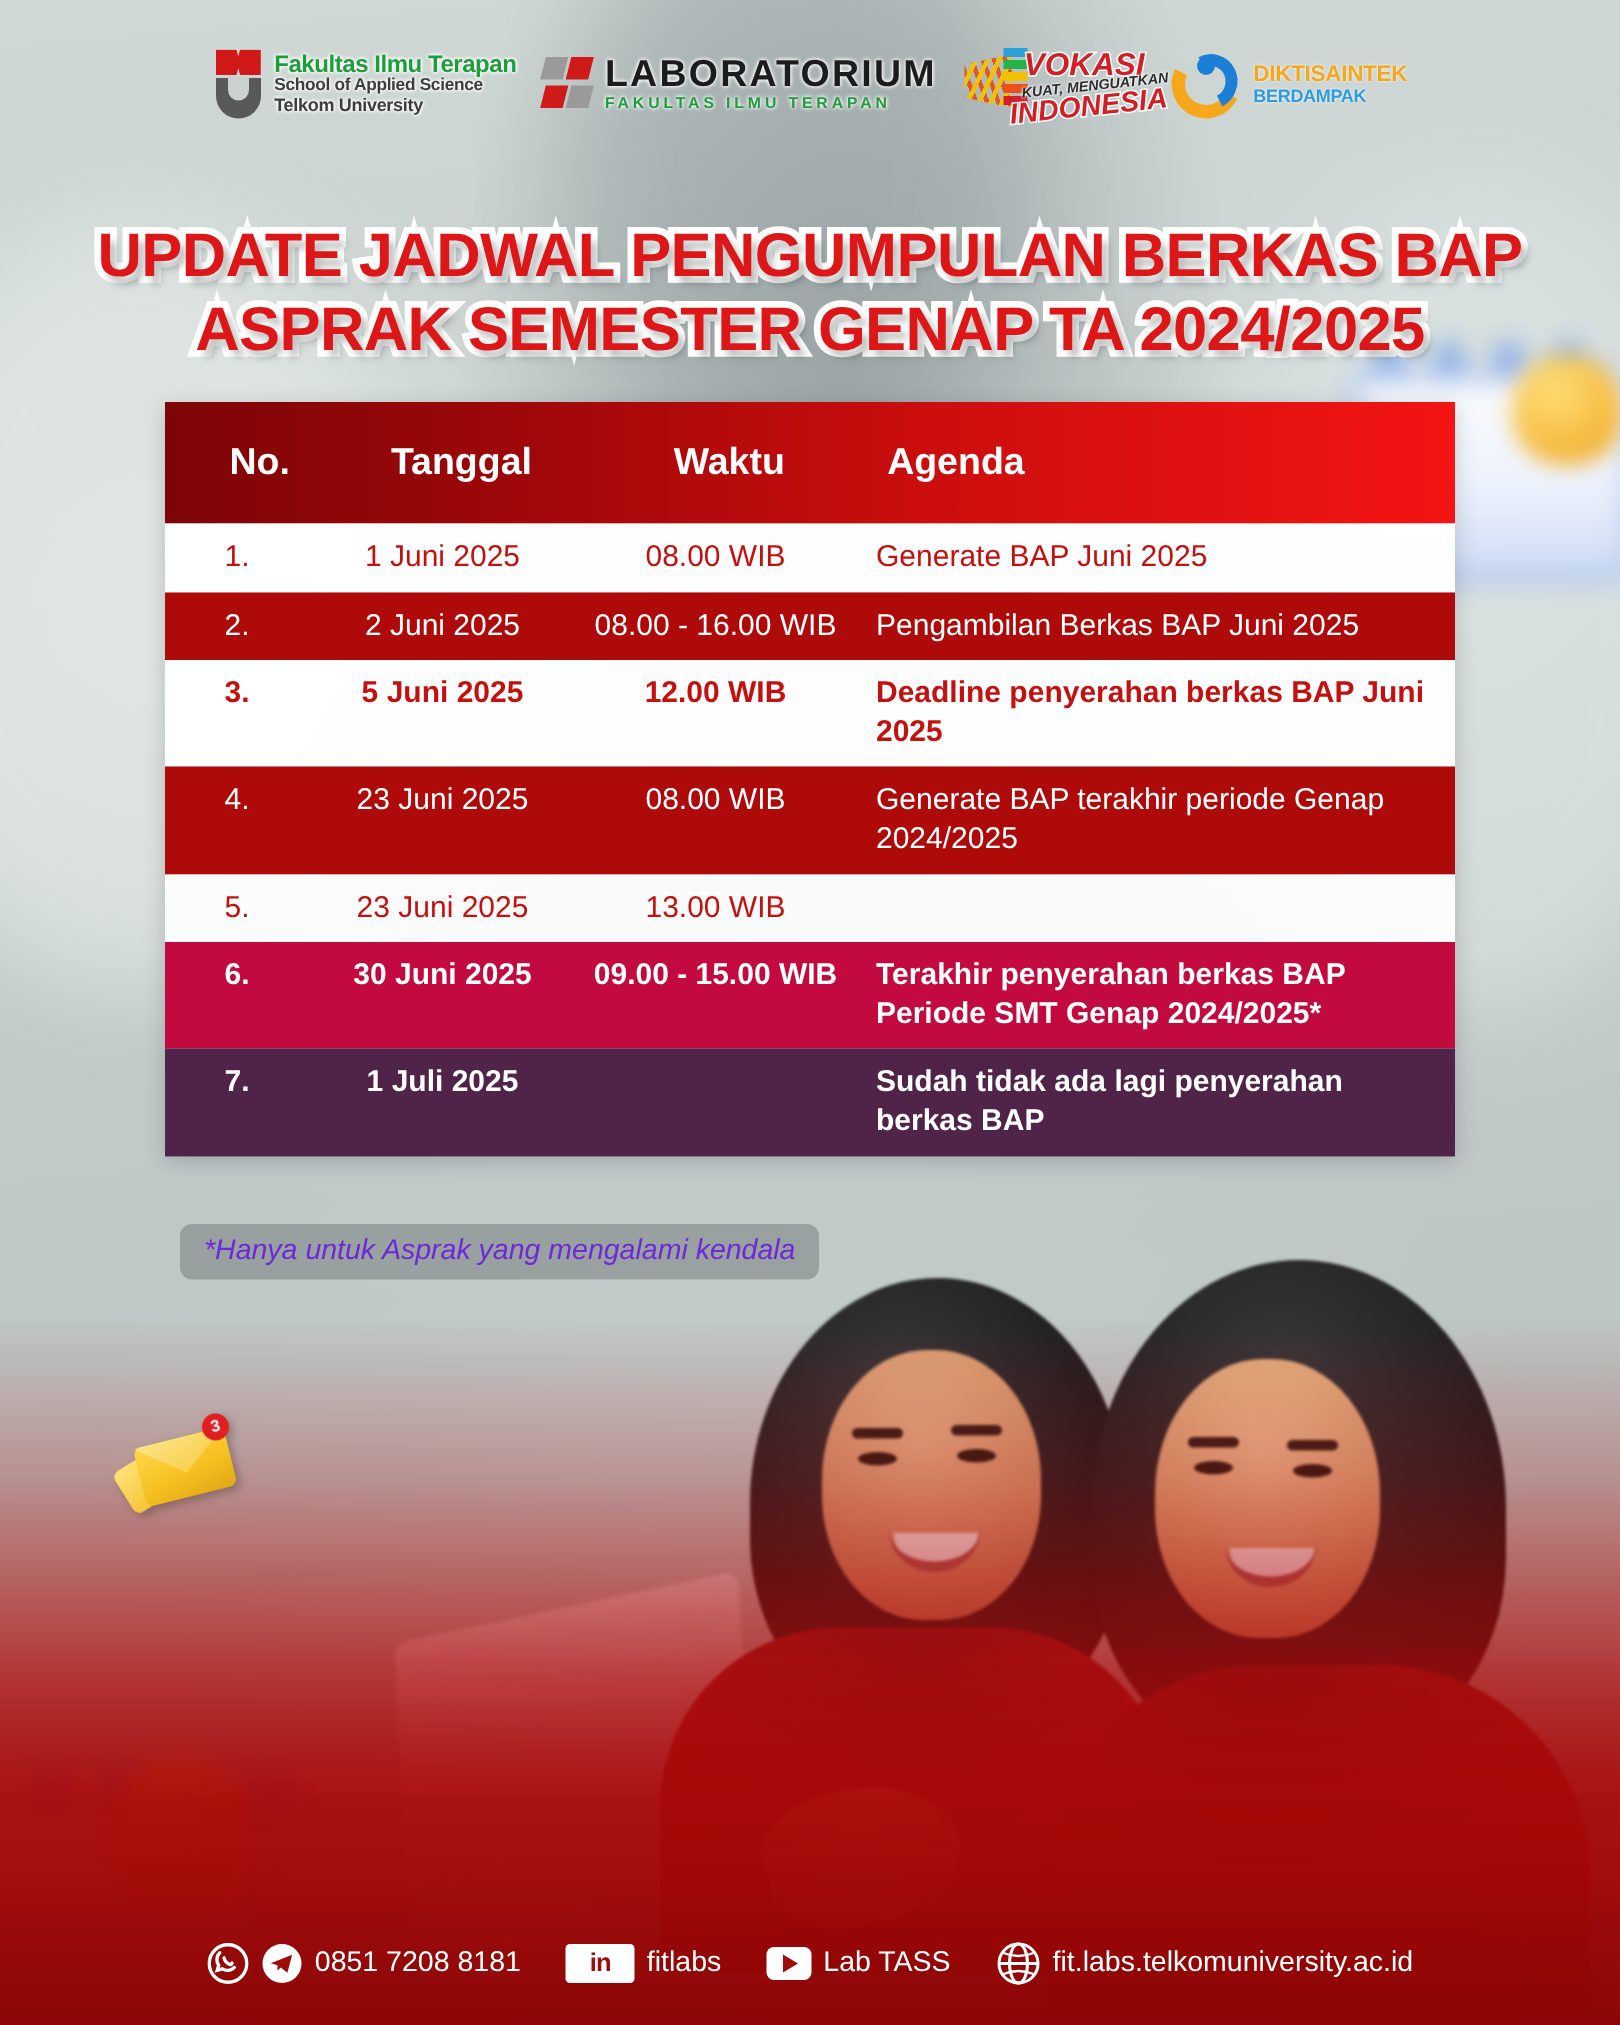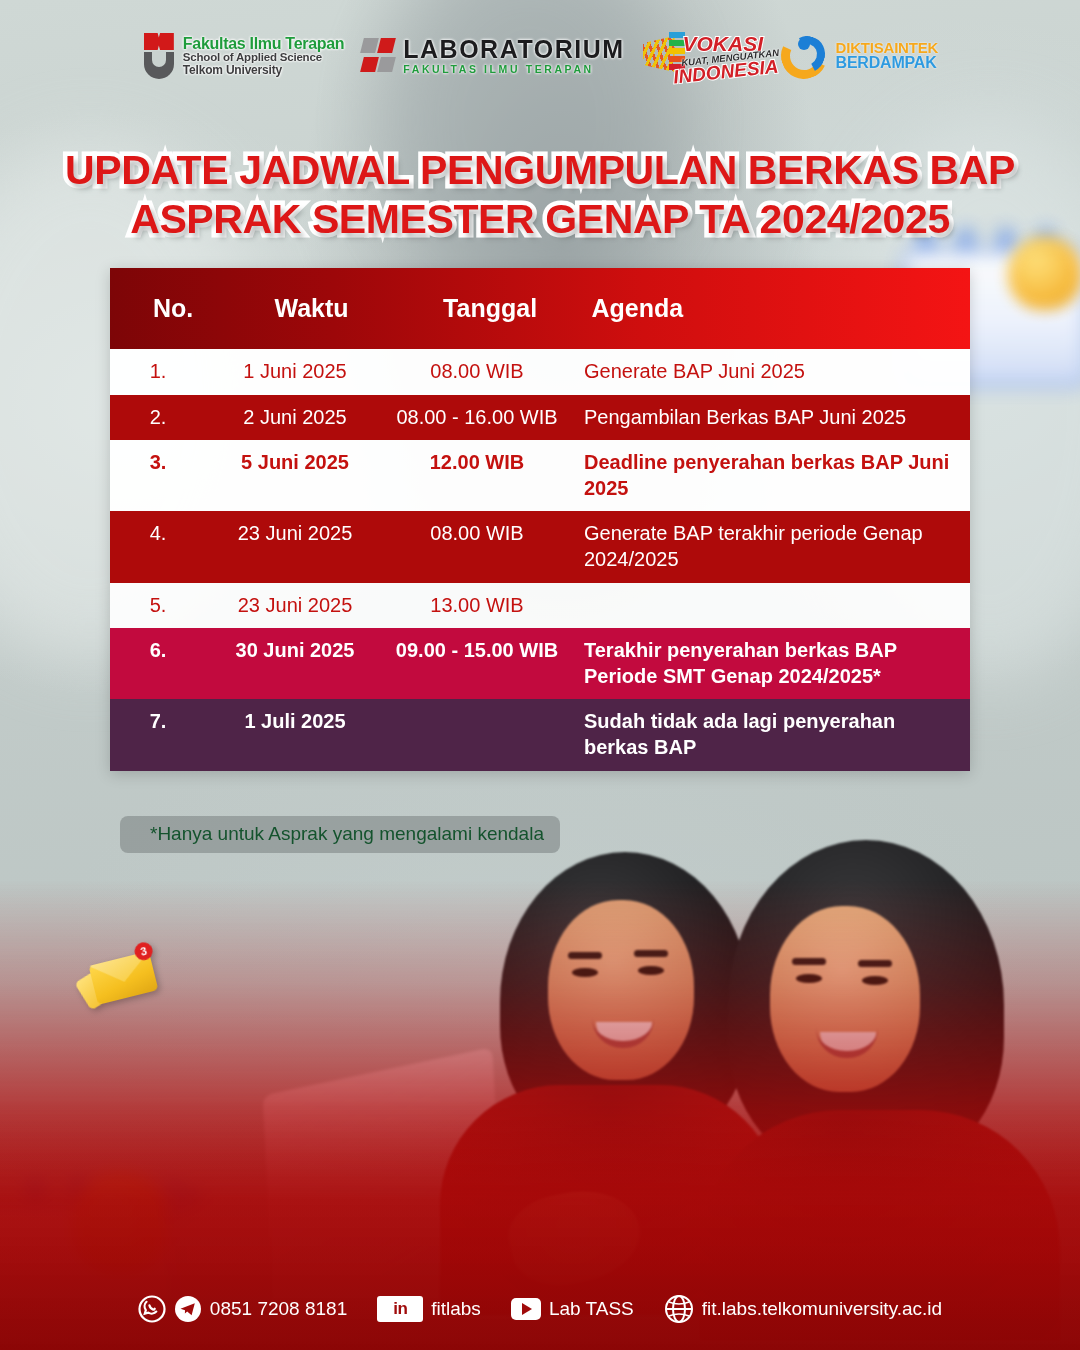--- a/index.html
+++ b/index.html
@@ -235,21 +235,21 @@
     border: 8px solid #1c7fd6;
     border-radius: 50%;
     border-bottom-color: transparent; border-left-color: transparent;
     transform: rotate(18deg);
   }
   .dikti-mark .person {
     position:absolute; left: 17px; top: 5px; width: 12px; height: 12px; border-radius:50%; background:#1c7fd6;
   }
   .dikti-text { line-height: 1.05; }
   .dikti-l1 { font-size: 15px; font-weight: 800; color:#f6a81c; letter-spacing: -.2px; text-shadow: 0 0 2px #fff;}
-  .dikti-l2 { font-size: 16px; font-weight: 800; color:#2e9ae0; letter-spacing: -.2px; text-shadow: 0 0 2px #fff;}
+  .dikti-l2 { font-size: 12px; font-weight: 800; color:#2e9ae0; letter-spacing: -.2px; text-shadow: 0 0 2px #fff;}
 
   
   .title-wrap {
     position: absolute; left: 0; right: 0; top: 146px;
     text-align: center;
   }
   .title-line {
     font-size: 41px; font-weight: 800; letter-spacing: -0.4px;
     color: #dd1717;
     -webkit-text-stroke: 9px #ffffff;
@@ -281,23 +281,24 @@
   .r-white   { background: rgba(255,255,255,.97); color: #c4110f; }
   .r-white2  { background: rgba(255,255,255,.90); color: #c4110f; }
   .r-red     { background: #ae0a0a; color: #ffffff; }
   .r-crimson { background: #c20a3e; color: #ffffff; }
   .r-purple  { background: #4f2448; color: #ffffff; }
   .bold      { font-weight: 800; }
 
   .footnote {
     position: absolute; left: 120px; top: 816px;
     background: rgba(120,128,128,.55);
-    color: #14532d;
+    color: #6d28d9;
+    font-style: italic;
     font-size: 19px;
-    padding: 7px 16px 8px 30px;
+    padding: 7px 16px 8px 16px;
     border-radius: 8px;
   }
 
   
   .callout {
     position: absolute; left: 118px; top: 975px;
     width: 360px;
     background: linear-gradient(135deg, #e01f16 0%, #cf1510 55%, #c01310 100%);
     border-radius: 20px;
     padding: 22px 26px 24px 26px;
@@ -470,22 +471,22 @@
   </div>
 
   <div class="title-wrap">
     <div class="title-line">UPDATE JADWAL PENGUMPULAN BERKAS BAP</div>
     <div class="title-line">ASPRAK SEMESTER GENAP TA 2024/2025</div>
   </div>
 
   <div class="table">
     <div class="row thead">
       <div class="cell c-no">No.</div>
+      <div class="cell c-date">Tanggal</div>
       <div class="cell c-time">Waktu</div>
-      <div class="cell c-date">Tanggal</div>
       <div class="cell c-agenda">Agenda</div>
     </div>
     <div id="tbody">
         <div class="row r-white">
           <div class="cell c-no">1.</div>
           <div class="cell c-date">1 Juni 2025</div>
           <div class="cell c-time">08.00 WIB</div>
           <div class="cell c-agenda">Generate BAP Juni 2025</div>
         </div>
         <div class="row r-red">

